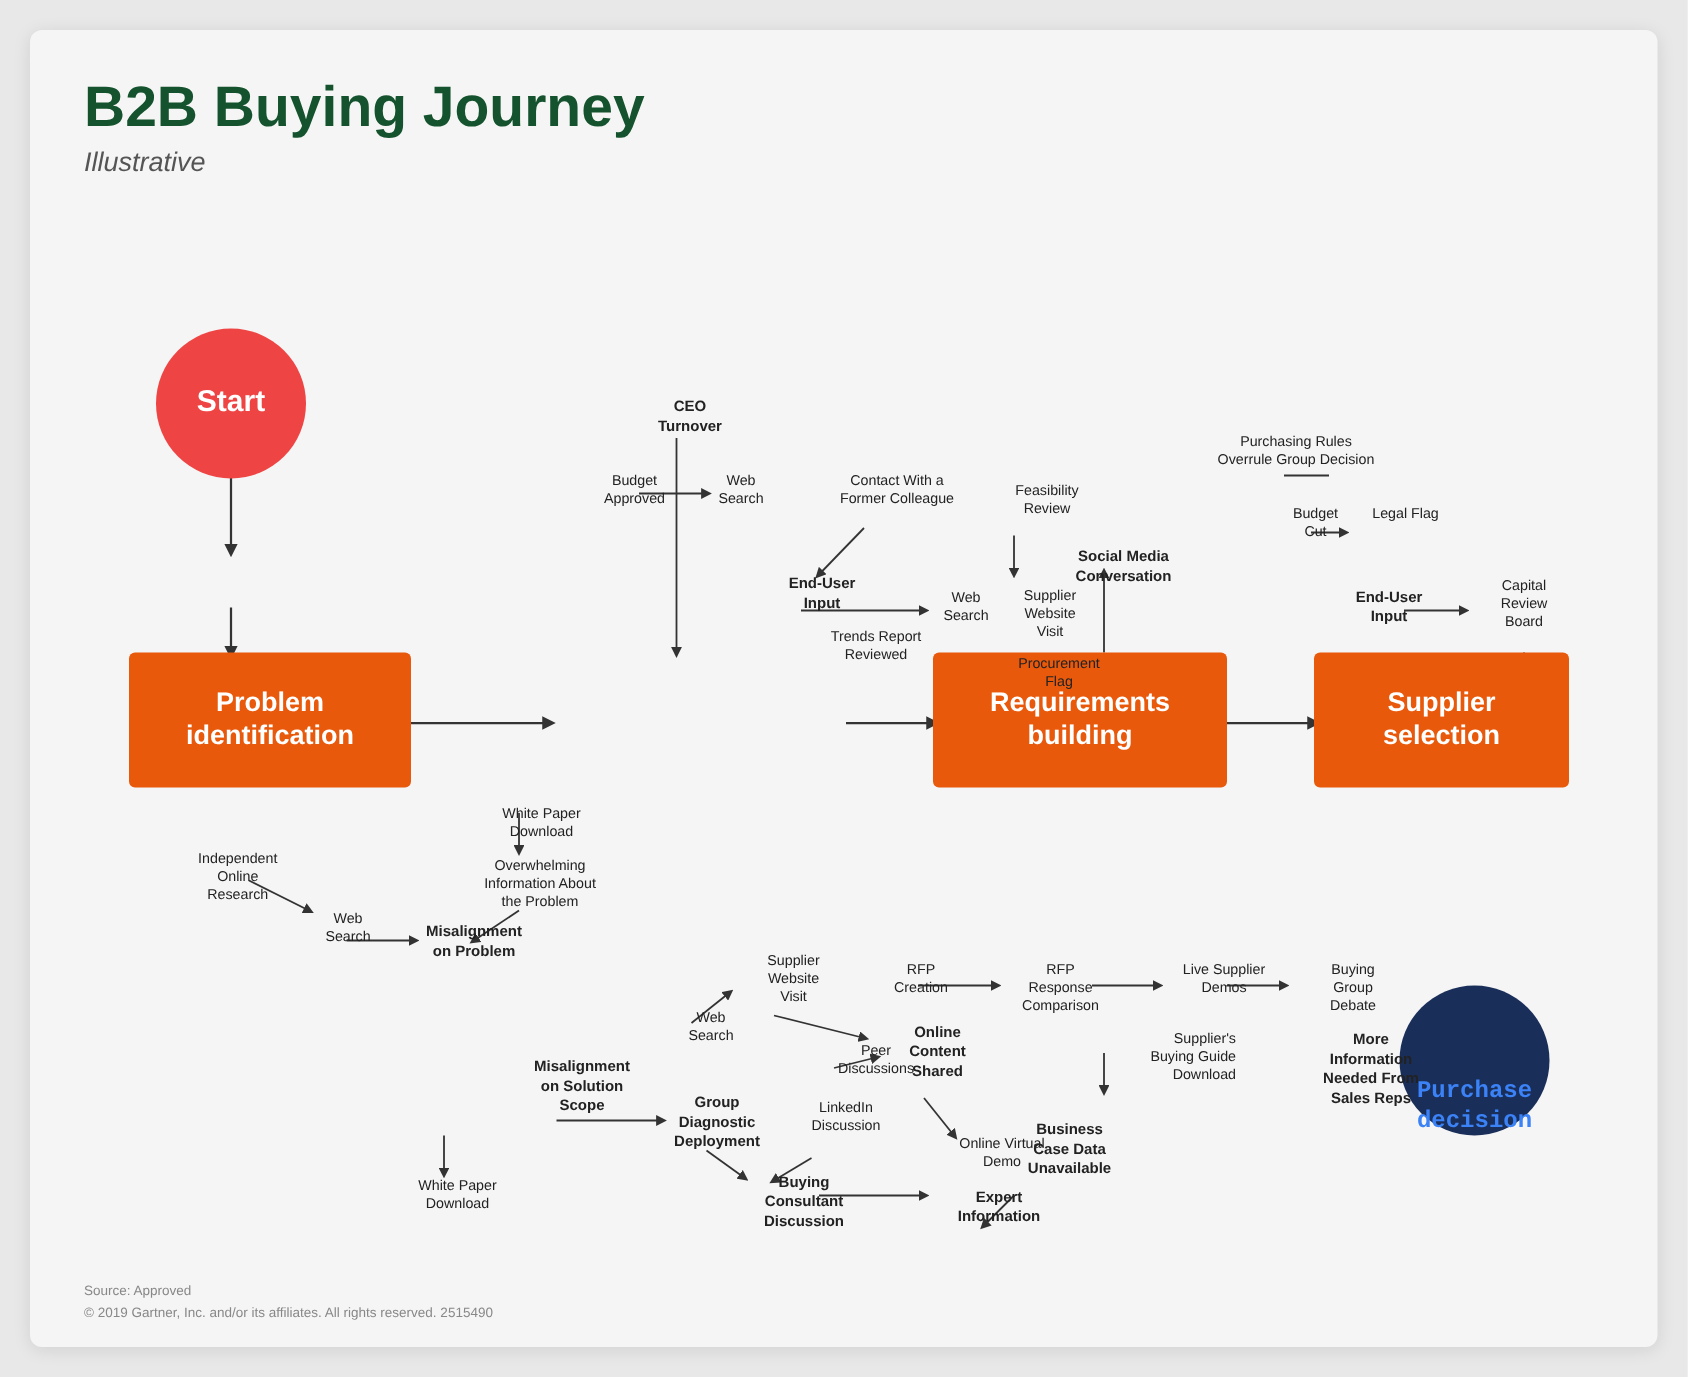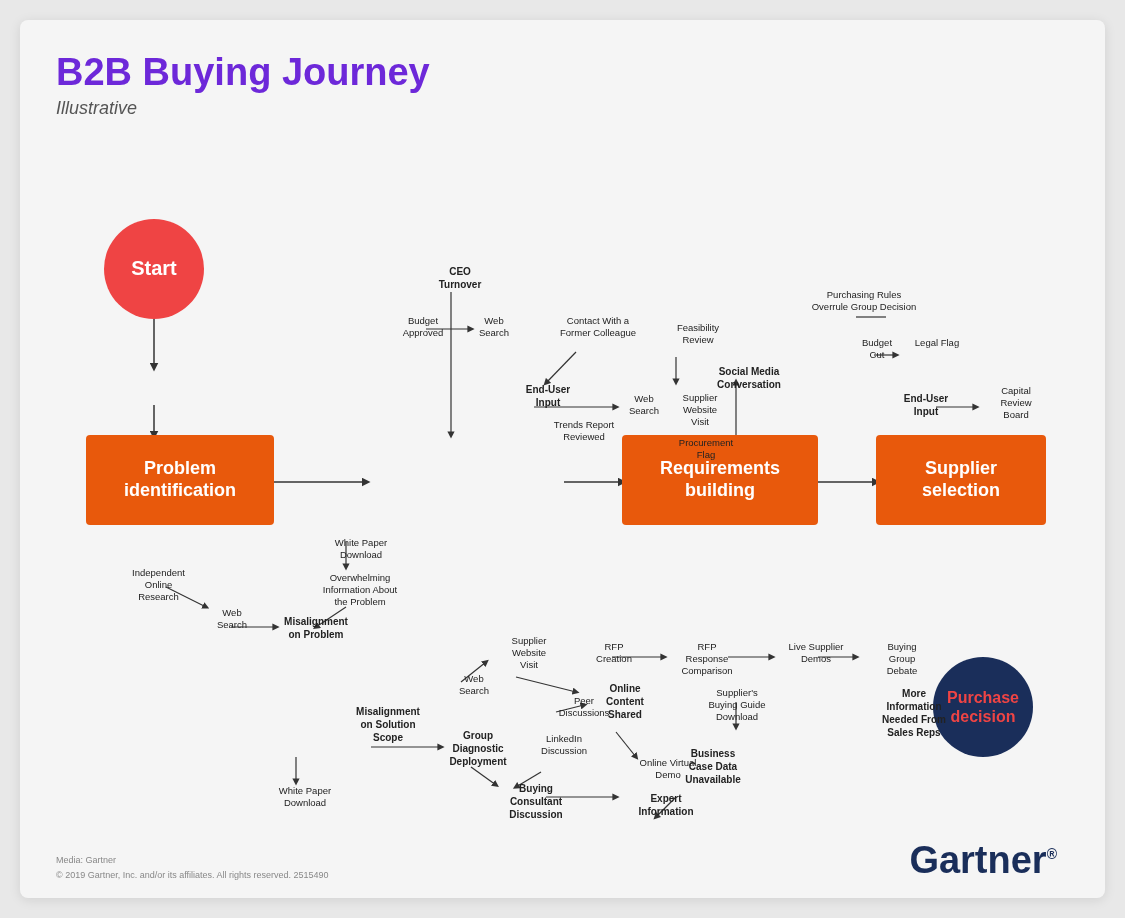--- a/index.html
+++ b/index.html
@@ -18,21 +18,21 @@
       width: 1085px;
       height: 878px;
       border-radius: 8px;
       padding: 32px 36px 24px 36px;
       position: relative;
       box-shadow: 0 2px 12px rgba(0,0,0,0.1);
     }
     .title {
       font-size: 38px;
       font-weight: 900;
-      color: #6d28d9;
+      color: #14532d;
       line-height: 1.1;
     }
     .subtitle {
       font-size: 18px;
       color: #555;
       margin-top: 4px;
       font-style: italic;
     }
     .diagram {
       position: relative;
@@ -67,33 +67,34 @@
       align-items: center;
       justify-content: center;
       width: 100px;
       height: 100px;
       left: 48px;
       top: 82px;
     }
     .purchase-circle {
       position: absolute;
       background: #1a2e5a;
-      color: #ef4444;
+      color: #3b82f6;
       font-weight: 800;
       font-size: 16px;
       border-radius: 50%;
       display: flex;
-      align-items: center;
+      align-items: flex-end;
       justify-content: center;
       width: 100px;
       height: 100px;
       text-align: center;
       line-height: 1.2;
       right: 36px;
       bottom: 90px;
+      font-family: Liberation Mono, monospace;
     }
     
     .lbl {
       position: absolute;
       font-size: 9.5px;
       color: #222;
       text-align: center;
       line-height: 1.3;
       font-weight: 500;
     }
@@ -345,21 +346,21 @@
     <div class="lbl" style="left: 606px; top: 504px; width: 90px; white-space: pre-line;">RFP
 Response
 Comparison</div>
 
     <div class="lbl" style="left: 570px; top: 620px; width: 84px; white-space: pre-line;">Online Virtual
 Demo</div>
 
     <div class="lbl lbl-bold" style="left: 565px; top: 655px; width: 90px; white-space: pre-line;">Expert
 Information</div>
 
-    <div class="lbl" style="left: 636px; top: 550px; width: 90px; white-space: pre-line;">Supplier's
+    <div class="lbl" style="left: 678px; top: 550px; width: 90px; white-space: pre-line; text-align: right;">Supplier's
 Buying Guide
 Download</div>
 
     <div class="lbl lbl-bold" style="left: 612px; top: 610px; width: 90px; white-space: pre-line;">Business
 Case Data
 Unavailable</div>
 
     <div class="lbl" style="left: 716px; top: 504px; width: 88px; white-space: pre-line;">Live Supplier
 Demos</div>
 
@@ -368,20 +369,17 @@
 Debate</div>
 
     <div class="lbl lbl-bold" style="left: 808px; top: 550px; width: 100px; white-space: pre-line;">More
 Information
 Needed From
 Sales Reps</div>
 
   </div>
 
   <div class="footer">
-    <div>Media: Gartner</div>
+    <div>Source: Approved</div>
     <div>© 2019 Gartner, Inc. and/or its affiliates. All rights reserved. 2515490</div>
   </div>
 
-  <div class="gartner-logo">
-    <span>Gartner</span><sup>®</sup>
-  </div>
 </div>
 
 </body></html>

